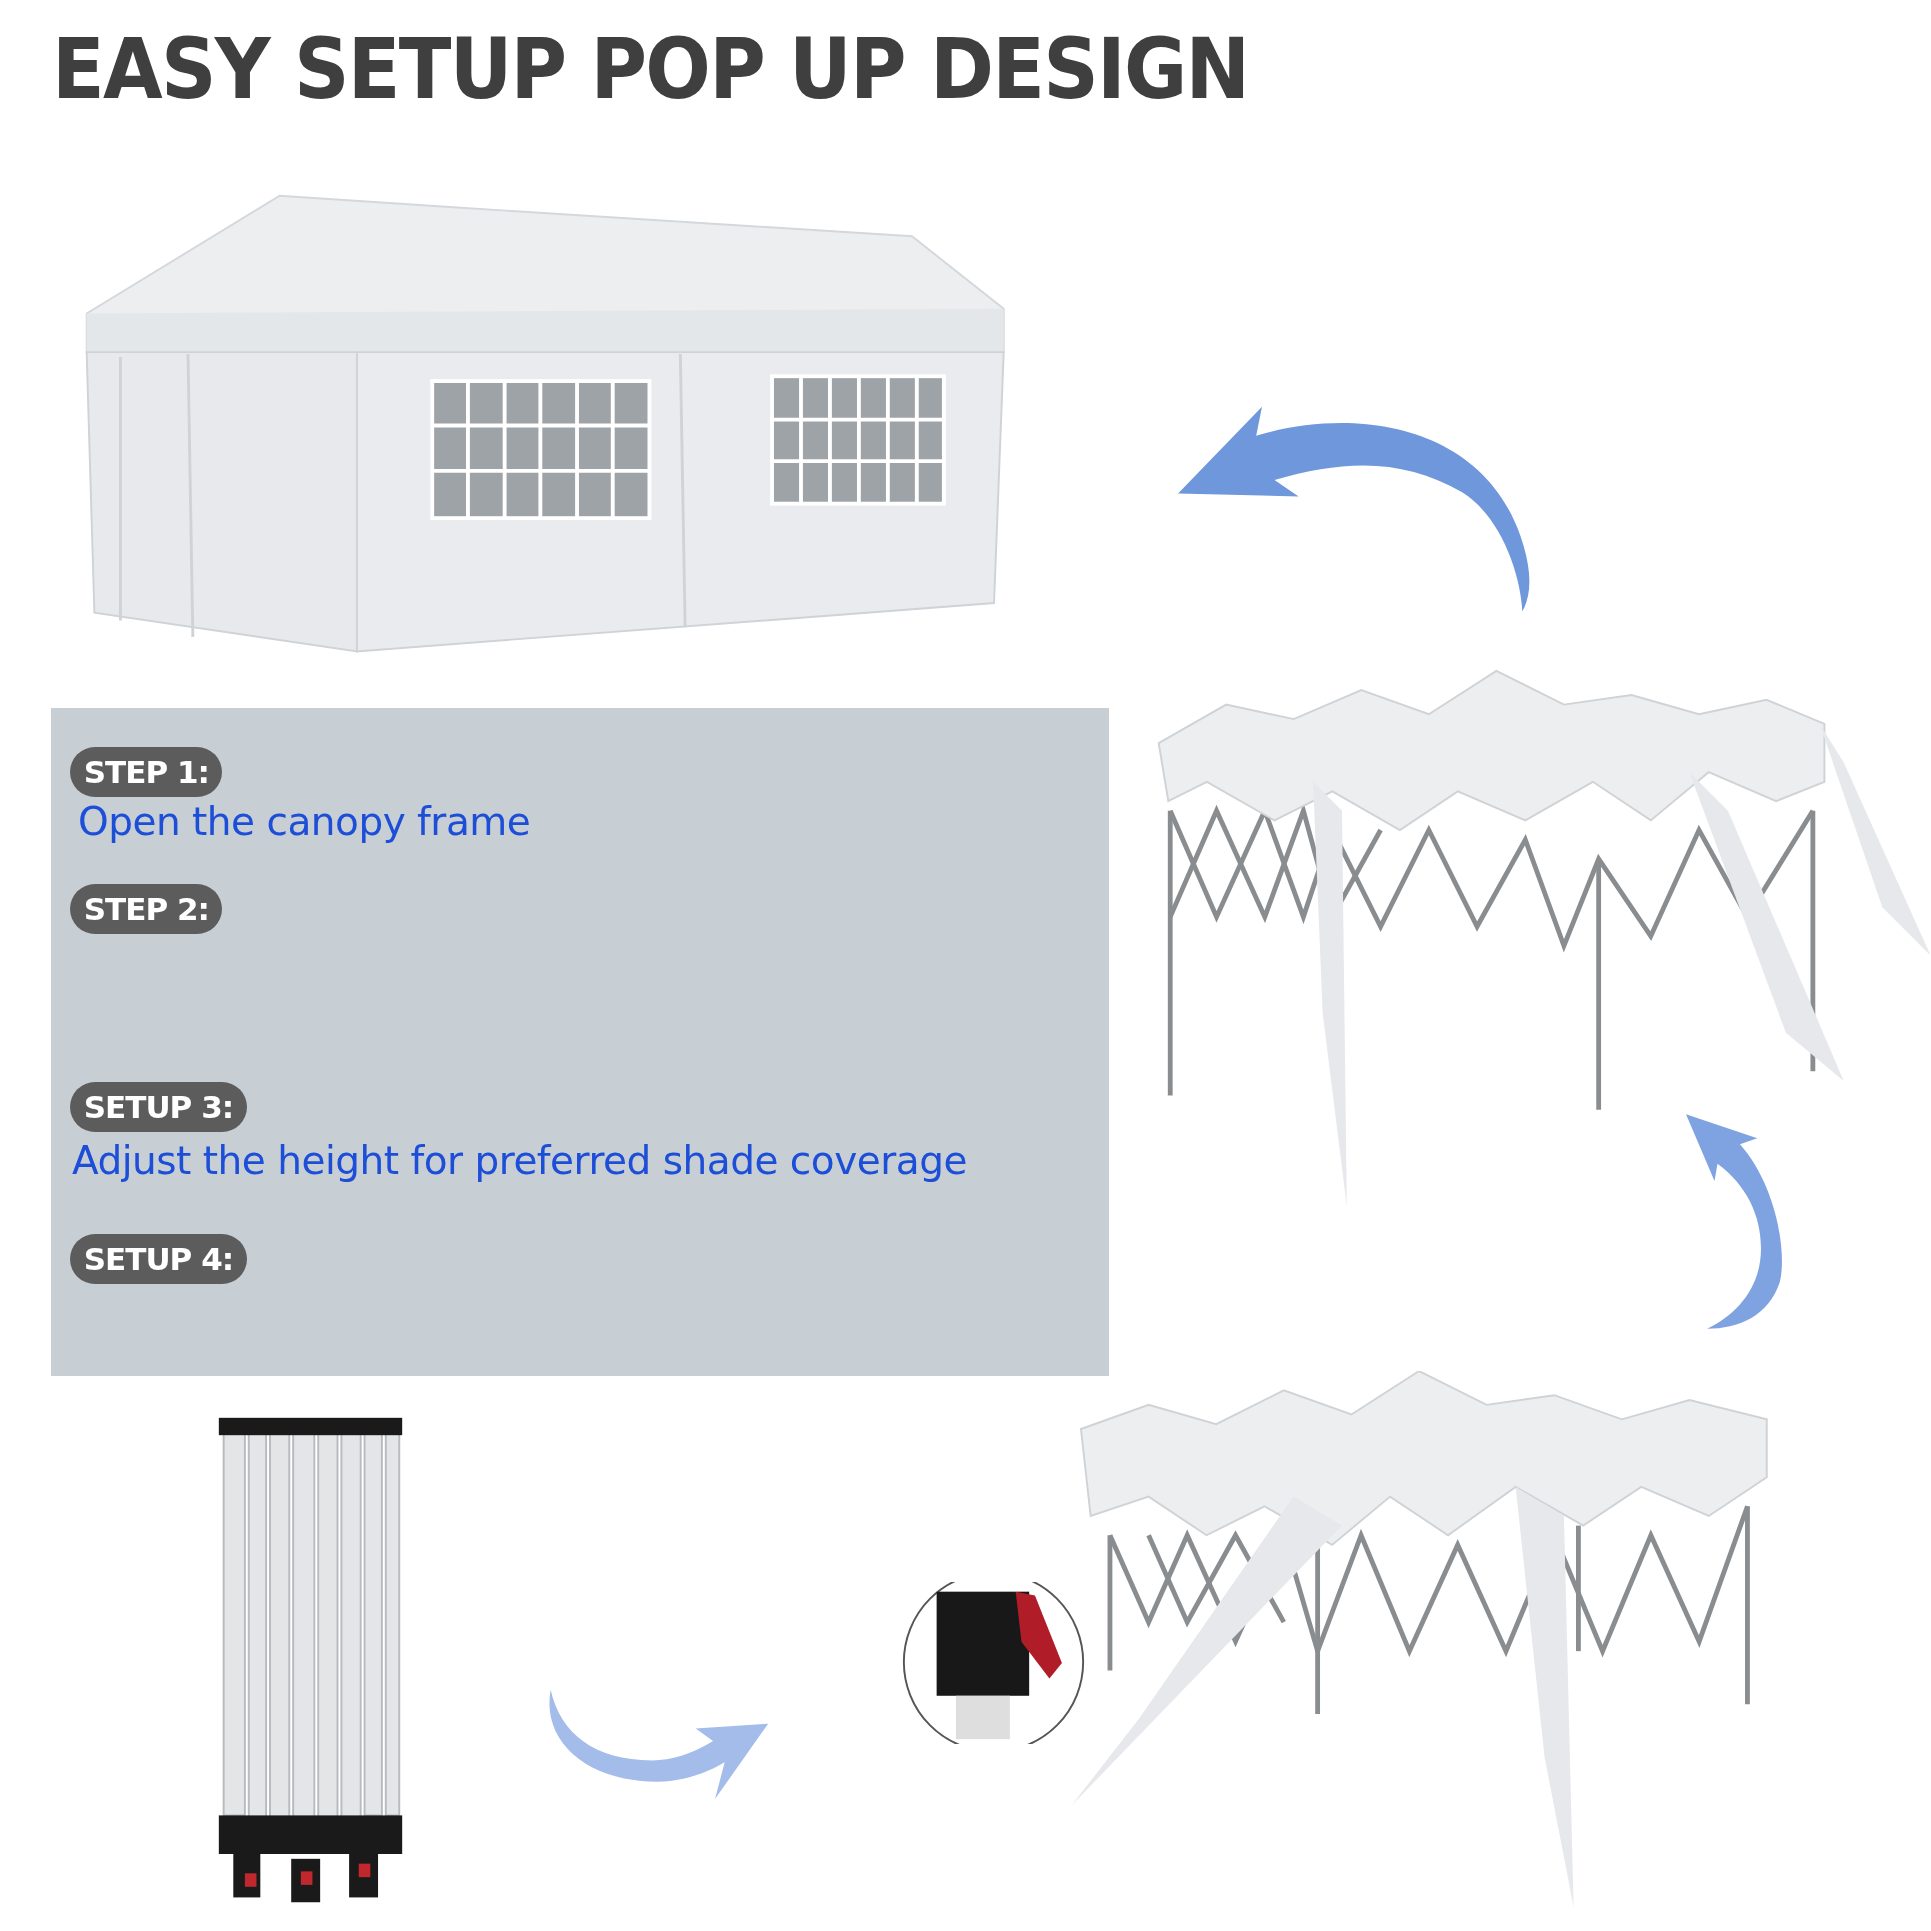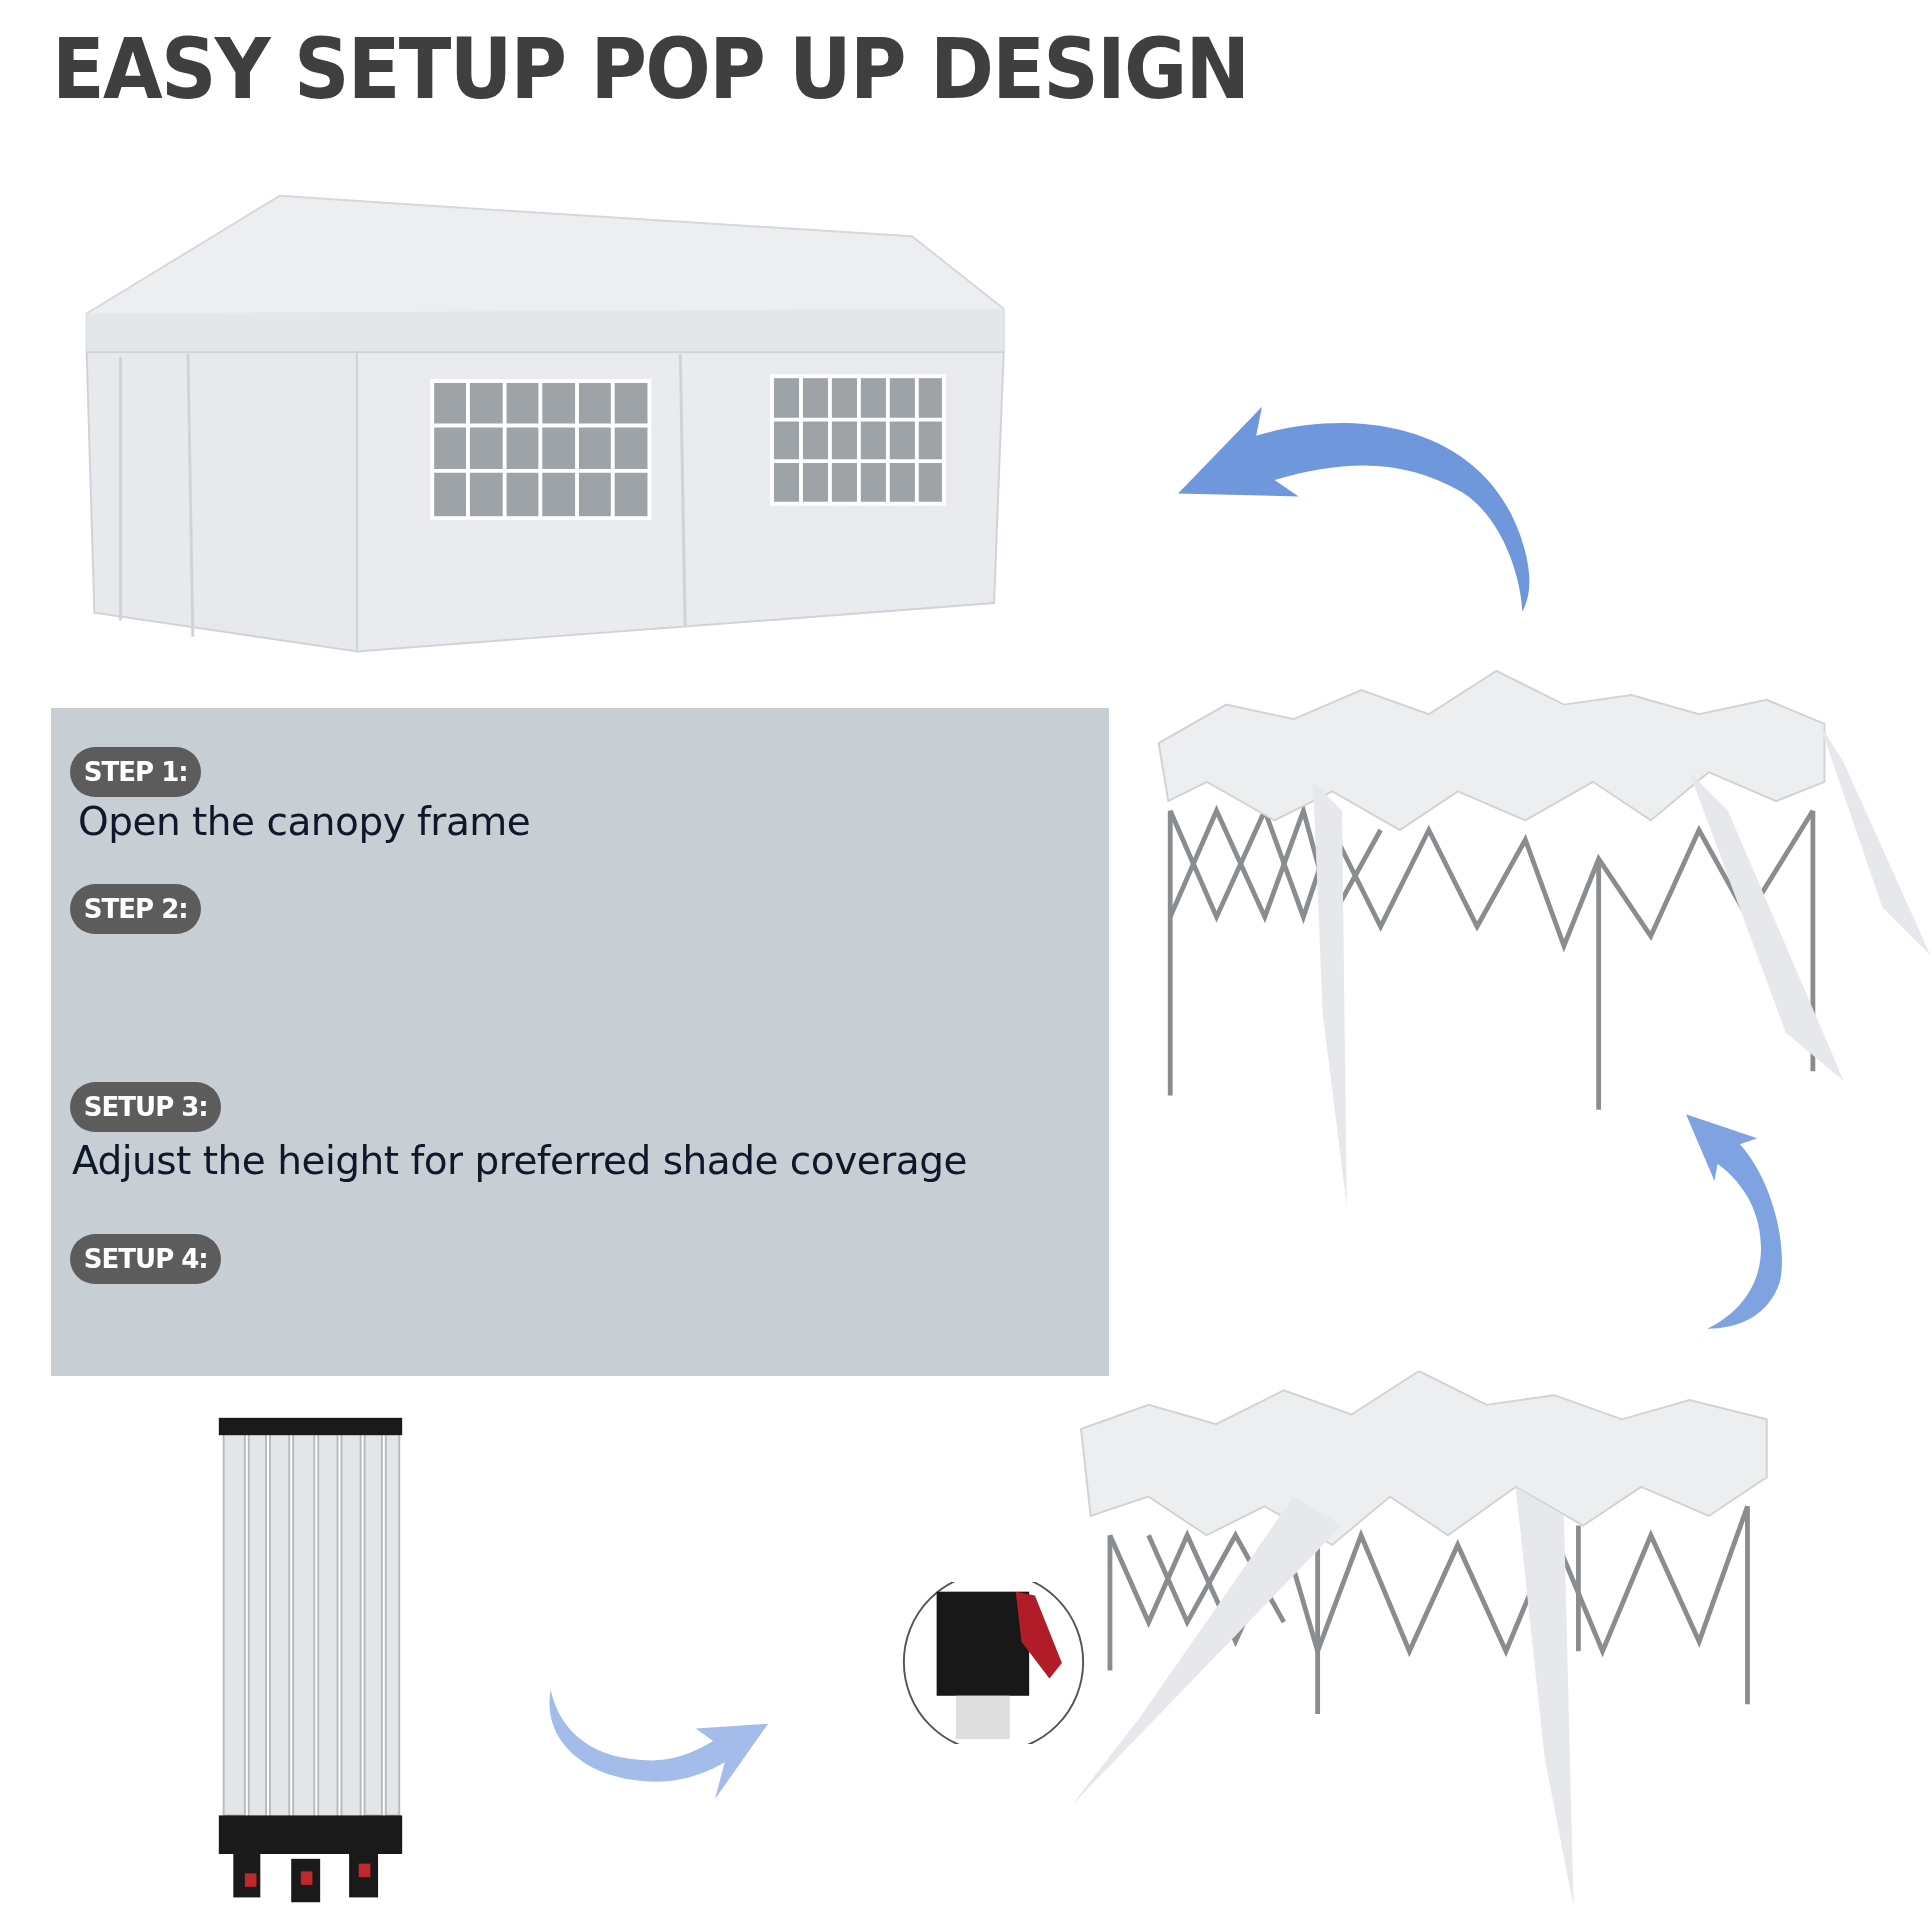--- a/index.html
+++ b/index.html
@@ -15,27 +15,27 @@
   }
 
   .steps-panel {
     position: absolute; left: 51px; top: 708px; width: 1058px; height: 668px;
     background: #c7ced4;
   }
   .step-badge {
     position: absolute; left: 19.3px;
     height: 50px; padding: 0 13.5px; border-radius: 25px;
     background: #5c5c5c; color: #ffffff;
-    font-family: "DejaVu Sans", sans-serif; font-weight: bold; font-size: 26px;
+    font-family: "DejaVu Sans", sans-serif; font-weight: bold; font-size: 31px;
     line-height: 50px; letter-spacing: -1px; white-space: nowrap;
   }
   .step-text {
     position: absolute; left: 21px; width: 1023px;
     font-family: "DejaVu Sans", sans-serif; font-size: 39px; line-height: 46px;
-    color: #0f172a; letter-spacing: -0.5px;
+    color: #1d4ed8; letter-spacing: -0.5px;
   }
 
   .fig { position: absolute; }
   .arrow { position: absolute; }
 </style>
 </head>
 <body>
 
 <div class="title">EASY SETUP POP UP DESIGN</div>
 

